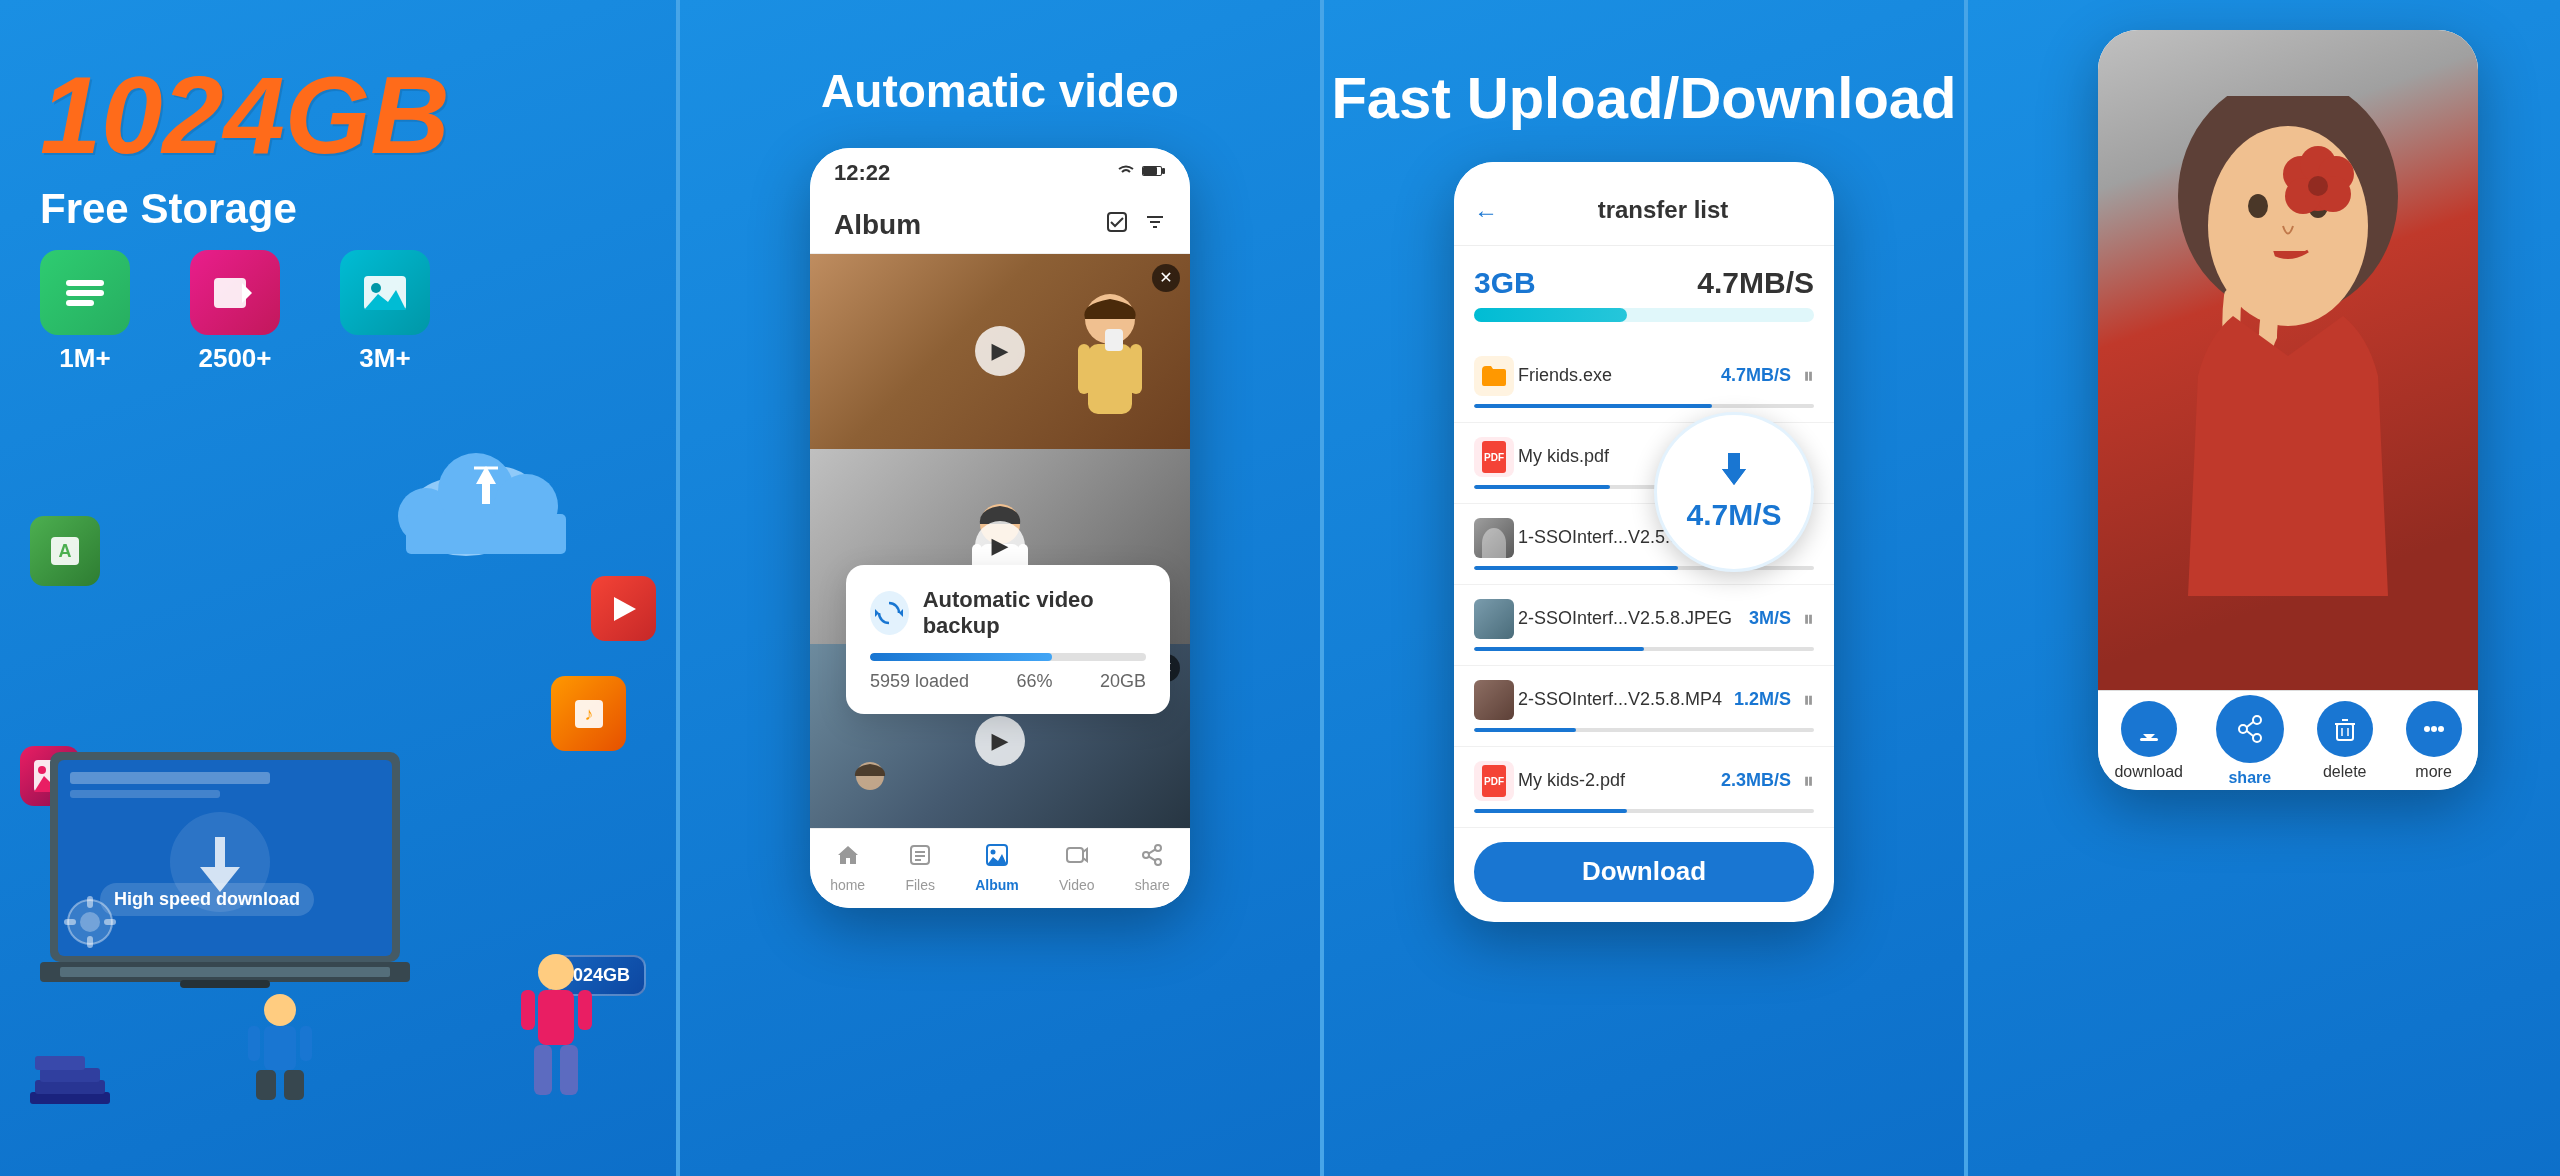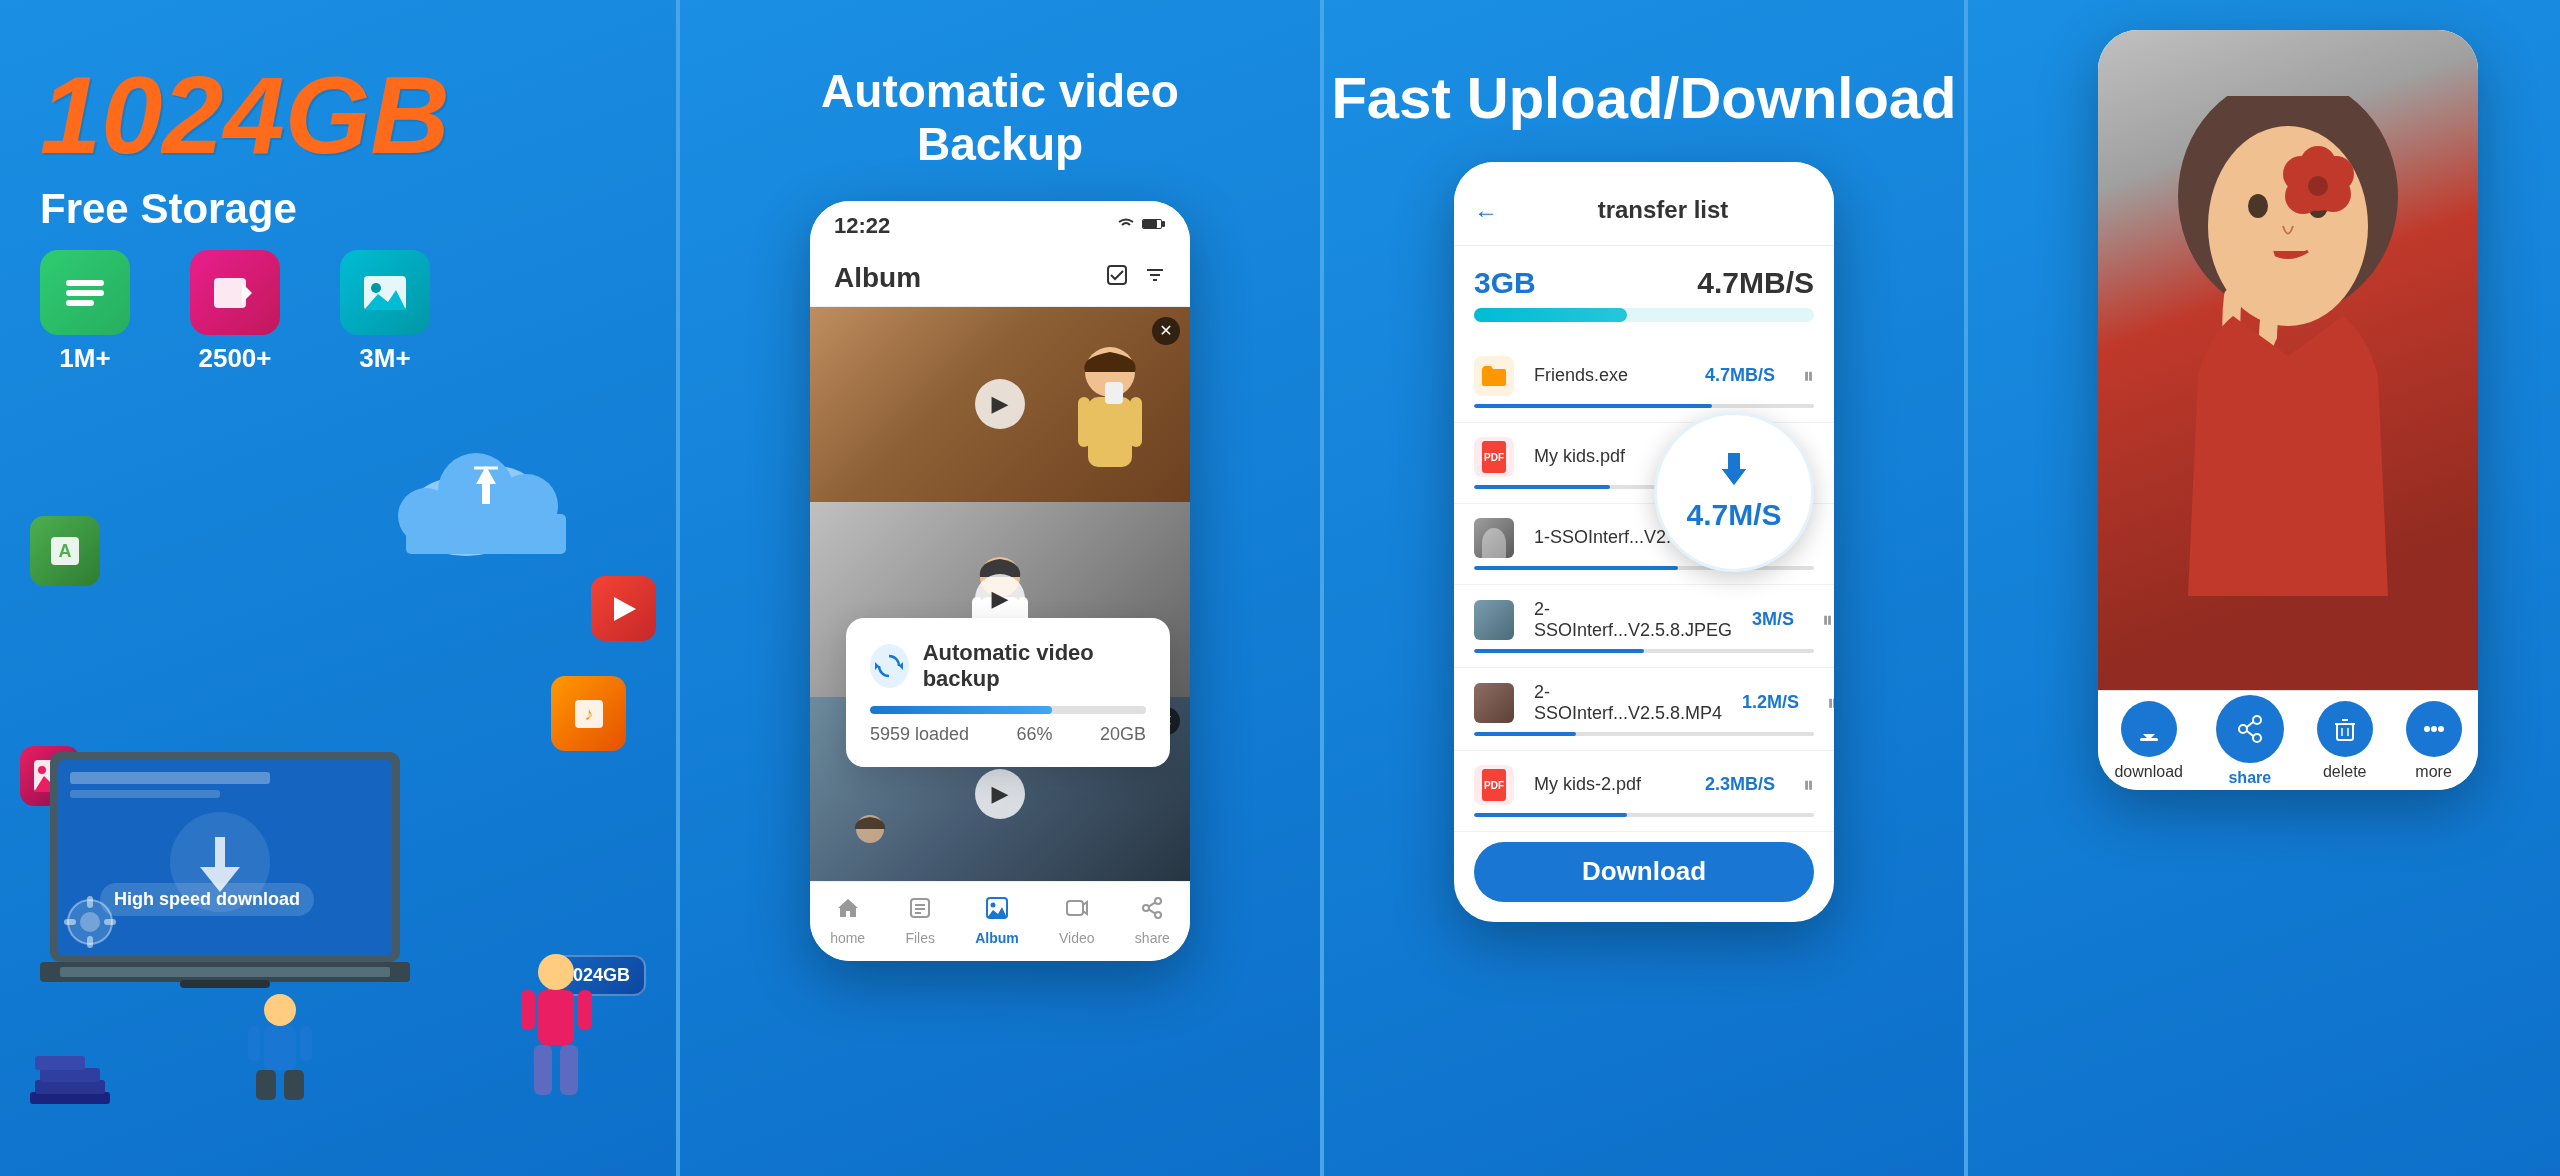--- a/index.html
+++ b/index.html
@@ -449,21 +449,21 @@
     }
 
     .transfer-item {
       padding: 14px 20px;
       border-bottom: 1px solid #f0f0f0;
     }
 
     .transfer-item-row {
       display: flex;
       align-items: center;
-      gap: 20px;
+      gap: 4px;
       margin-bottom: 8px;
     }
 
     .transfer-item-icon {
       width: 40px;
       height: 40px;
       border-radius: 8px;
       display: flex;
       align-items: center;
       justify-content: center;
@@ -809,21 +809,20 @@
       </svg>
     </div>
   </div>
 </div>
 
 <div class="section-divider"></div>
 
 <div class="section-2">
   <div class="section-2-title">
     <span>Automatic video</span><br>
-    <span>Backup</span>
   </div>
 
   <div class="phone-mockup">
 
     <div class="phone-status-bar">
       <span>12:22</span>
       <div class="phone-status-right">
         <span>
           <svg width="20" height="14" viewBox="0 0 20 14">
             <path d="M10,12 L12,10 L10,12 L8,10 Z" fill="#333"></path>

